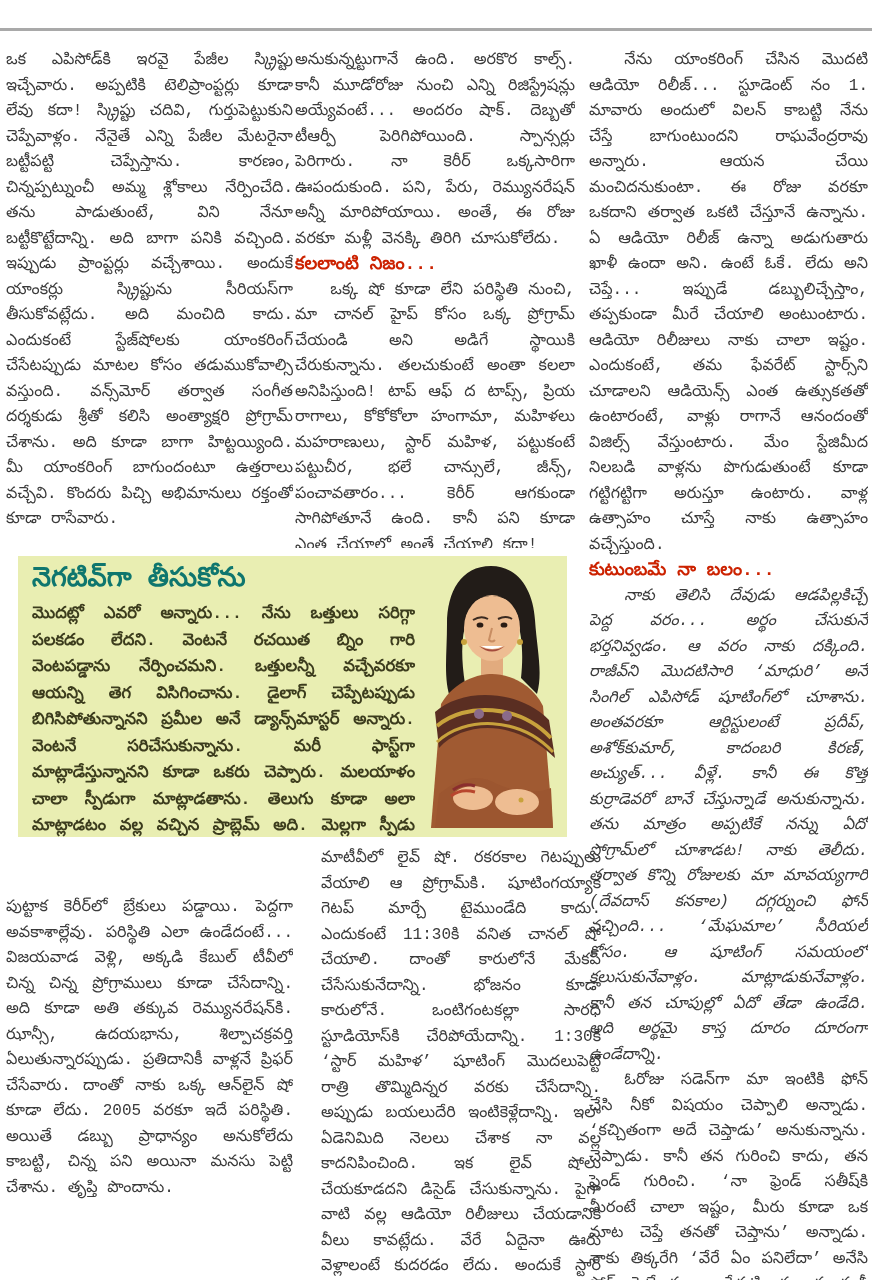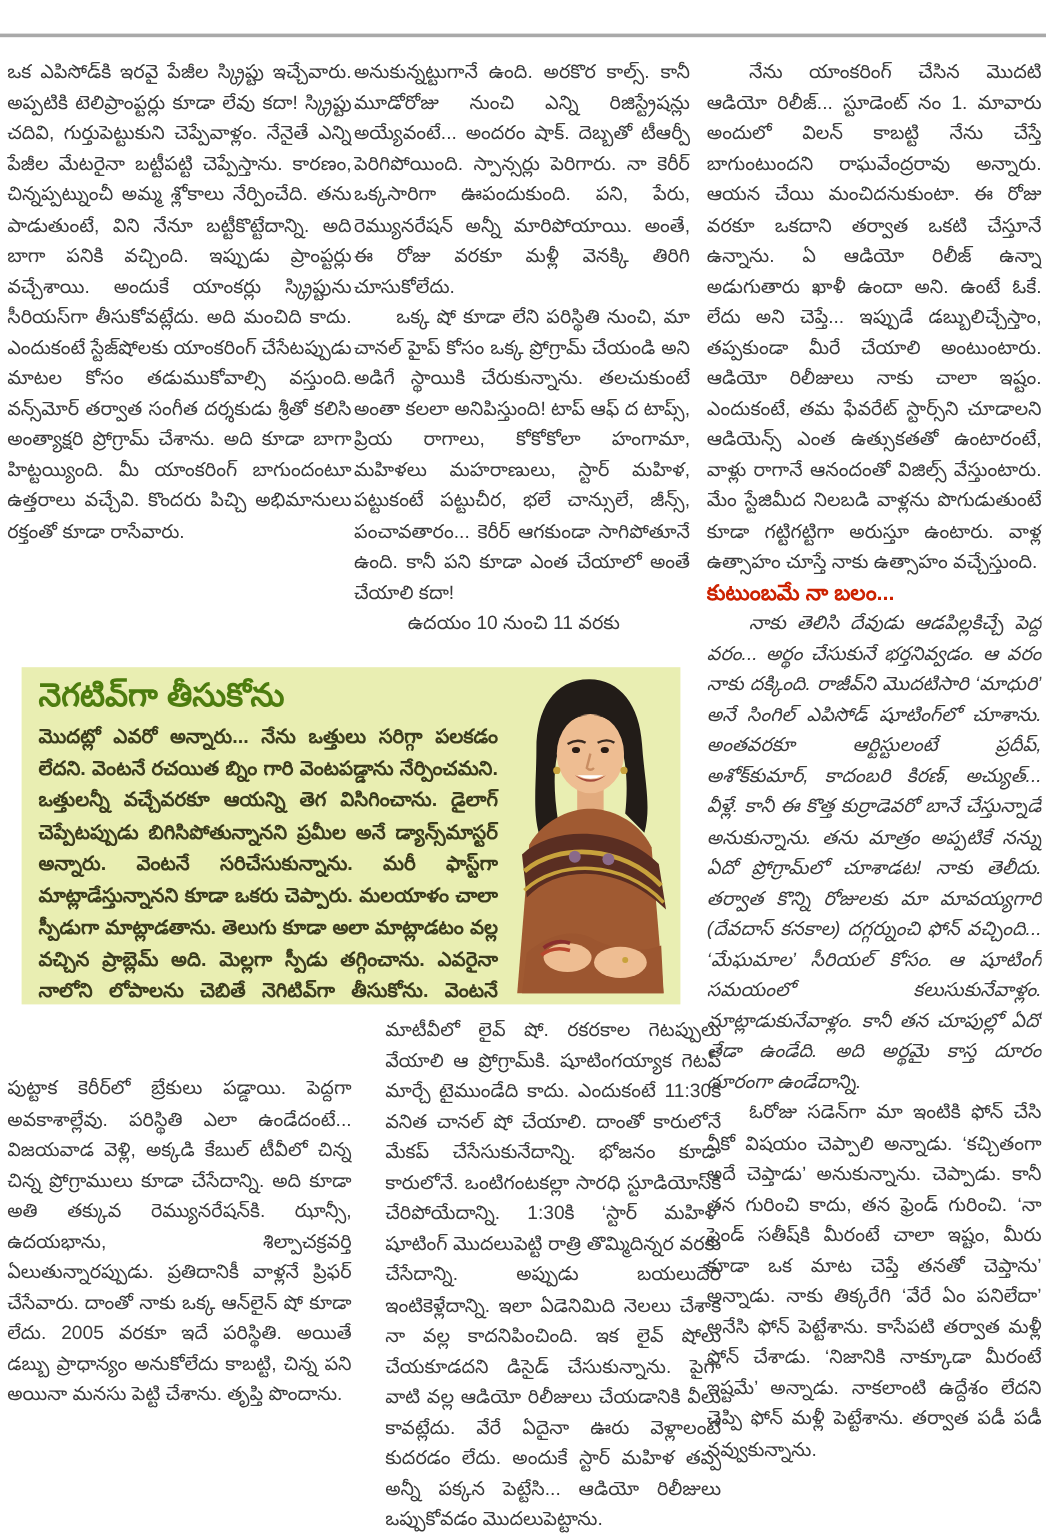--- a/index.html
+++ b/index.html
@@ -1,20 +1,20 @@
 <!DOCTYPE html>
 <html><head>
 <meta charset="utf-8">
 <style>
   html,body{margin:0;padding:0;background:#ffffff;}
   .page{
     position:relative;
     width:872px;height:1282px;
     background:#ffffff;
-    font-family:Liberation Sans, sans-serif;
+    font-family:Liberation Mono, monospace;
     overflow:hidden;
     border-radius:16px;
   }
   .top-rule{
     position:absolute;left:0;top:28px;width:872px;height:3px;
     background:#a9a9a9;
   }
   .col{
     position:absolute;
     font-size:16px;line-height:25.5px;
@@ -48,21 +48,21 @@
   }
   .feature-box .photo{
     float:right;
     width:142px;height:266px;
     margin:0 0 0 6px;
   }
   .feature-box h2{
     margin:2px 0 7px 0;
     font-size:27px;
     line-height:30px;
-    color:#4d7c0f;
+    color:#0f766e;
     font-weight:bold;
   }
   .feature-box .box-body{
     margin:0;
     font-weight:bold;
     font-size:16.5px;
     line-height:26.5px;
     color:#3c3c1d;
     text-align:justify;
   }
@@ -73,20 +73,21 @@
 <div class="page">
 
   <div class="top-rule"></div>
 
   <div class="col col1-top">
     <p>ఒక ఎపిసోడ్‌కి ఇరవై పేజీల స్క్రిప్టు ఇచ్చేవారు. అప్పటికి టెలిప్రాంప్టర్లు కూడా లేవు కదా! స్క్రిప్టు చదివి, గుర్తుపెట్టుకుని చెప్పేవాళ్లం. నేనైతే ఎన్ని పేజీల మేటరైనా బట్టీపట్టి చెప్పేస్తాను. కారణం, చిన్నప్పట్నుంచీ అమ్మ శ్లోకాలు నేర్పించేది. తను పాడుతుంటే, విని నేనూ బట్టీకొట్టేదాన్ని. అది బాగా పనికి వచ్చింది. ఇప్పుడు ప్రాంప్టర్లు వచ్చేశాయి. అందుకే యాంకర్లు స్క్రిప్టును సీరియస్‌గా తీసుకోవట్లేదు. అది మంచిది కాదు. ఎందుకంటే స్టేజ్‌షోలకు యాంకరింగ్ చేసేటప్పుడు మాటల కోసం తడుముకోవాల్సి వస్తుంది. వన్స్‌మోర్ తర్వాత సంగీత దర్శకుడు శ్రీతో కలిసి అంత్యాక్షరి ప్రోగ్రామ్ చేశాను. అది కూడా బాగా హిట్టయ్యింది. మీ యాంకరింగ్ బాగుందంటూ ఉత్తరాలు వచ్చేవి. కొందరు పిచ్చి అభిమానులు రక్తంతో కూడా రాసేవారు.</p>
   </div>
 
   <div class="col col2-top">
     <p>అనుకున్నట్టుగానే ఉంది. అరకొర కాల్స్. కానీ మూడోరోజు నుంచి ఎన్ని రిజిస్ట్రేషన్లు అయ్యేవంటే... అందరం షాక్. దెబ్బతో టీఆర్పీ పెరిగిపోయింది. స్పాన్సర్లు పెరిగారు. నా కెరీర్ ఒక్కసారిగా ఊపందుకుంది. పని, పేరు, రెమ్యునరేషన్ అన్నీ మారిపోయాయి. అంతే, ఈ రోజు వరకూ మళ్లీ వెనక్కి తిరిగి చూసుకోలేదు.</p>
+    <p class="subhead">కలలాంటి నిజం...</p>
     <p class="indent">ఒక్క షో కూడా లేని పరిస్థితి నుంచి, మా చానల్ హైప్ కోసం ఒక్క ప్రోగ్రామ్ చేయండి అని అడిగే స్థాయికి చేరుకున్నాను. తలచుకుంటే అంతా కలలా అనిపిస్తుంది! టాప్ ఆఫ్ ద టాప్స్, ప్రియ రాగాలు, కోకోకోలా హంగామా, మహిళలు మహరాణులు, స్టార్ మహిళ, పట్టుకంటే పట్టుచీర, భలే చాన్సులే, జీన్స్, పంచావతారం... కెరీర్ ఆగకుండా సాగిపోతూనే ఉంది. కానీ పని కూడా ఎంత చేయాలో అంతే చేయాలి కదా!</p>
     <p class="schedule">ఉదయం 10 నుంచి 11 వరకు</p>
   </div>
 
   <div class="col col3">
     <p class="indent">నేను యాంకరింగ్ చేసిన మొదటి ఆడియో రిలీజ్... స్టూడెంట్ నం 1. మావారు అందులో విలన్ కాబట్టి నేను చేస్తే బాగుంటుందని రాఘవేంద్రరావు అన్నారు. ఆయన చేయి మంచిదనుకుంటా. ఈ రోజు వరకూ ఒకదాని తర్వాత ఒకటి చేస్తూనే ఉన్నాను. ఏ ఆడియో రిలీజ్ ఉన్నా అడుగుతారు ఖాళీ ఉందా అని. ఉంటే ఓకే. లేదు అని చెప్తే... ఇప్పుడే డబ్బులిచ్చేస్తాం, తప్పకుండా మీరే చేయాలి అంటుంటారు. ఆడియో రిలీజులు నాకు చాలా ఇష్టం. ఎందుకంటే, తమ ఫేవరేట్ స్టార్స్‌ని చూడాలని ఆడియెన్స్ ఎంత ఉత్సుకతతో ఉంటారంటే, వాళ్లు రాగానే ఆనందంతో విజిల్స్ వేస్తుంటారు. మేం స్టేజిమీద నిలబడి వాళ్లను పొగుడుతుంటే కూడా గట్టిగట్టిగా అరుస్తూ ఉంటారు. వాళ్ల ఉత్సాహం చూస్తే నాకు ఉత్సాహం వచ్చేస్తుంది.</p>
     <p class="subhead">కుటుంబమే నా బలం...</p>
     <p class="indent italic">నాకు తెలిసి దేవుడు ఆడపిల్లకిచ్చే పెద్ద వరం... అర్థం చేసుకునే భర్తనివ్వడం. ఆ వరం నాకు దక్కింది. రాజీవ్‌ని మొదటిసారి ‘మాధురి’ అనే సింగిల్ ఎపిసోడ్ షూటింగ్‌లో చూశాను. అంతవరకూ ఆర్టిస్టులంటే ప్రదీప్, అశోక్‌కుమార్, కాదంబరి కిరణ్, అచ్యుత్... వీళ్లే. కానీ ఈ కొత్త కుర్రాడెవరో బానే చేస్తున్నాడే అనుకున్నాను. తను మాత్రం అప్పటికే నన్ను ఏదో ప్రోగ్రామ్‌లో చూశాడట! నాకు తెలీదు. తర్వాత కొన్ని రోజులకు మా మావయ్యగారి (దేవదాస్ కనకాల) దగ్గర్నుంచి ఫోన్ వచ్చింది... ‘మేఘమాల’ సీరియల్ కోసం. ఆ షూటింగ్ సమయంలో కలుసుకునేవాళ్లం. మాట్లాడుకునేవాళ్లం. కానీ తన చూపుల్లో ఏదో తేడా ఉండేది. అది అర్థమై కాస్త దూరం దూరంగా ఉండేదాన్ని.</p>
     <p class="indent">ఓరోజు సడెన్‌గా మా ఇంటికి ఫోన్ చేసి నీకో విషయం చెప్పాలి అన్నాడు. ‘కచ్చితంగా అదే చెప్తాడు’ అనుకున్నాను. చెప్పాడు. కానీ తన గురించి కాదు, తన ఫ్రెండ్ గురించి. ‘నా ఫ్రెండ్ సతీష్‌కి మీరంటే చాలా ఇష్టం, మీరు కూడా ఒక మాట చెప్తే తనతో చెప్తాను’ అన్నాడు. నాకు తిక్కరేగి ‘వేరే ఏం పనిలేదా’ అనేసి ఫోన్ పెట్టేశాను. కాసేపటి తర్వాత మళ్లీ ఫోన్ చేశాడు. ‘నిజానికి నాక్కూడా మీరంటే ఇష్టమే’ అన్నాడు. నాకలాంటి ఉద్దేశం లేదని చెప్పి ఫోన్ మళ్లీ పెట్టేశాను. తర్వాత పడీ పడీ నవ్వుకున్నాను.</p>
   </div>

